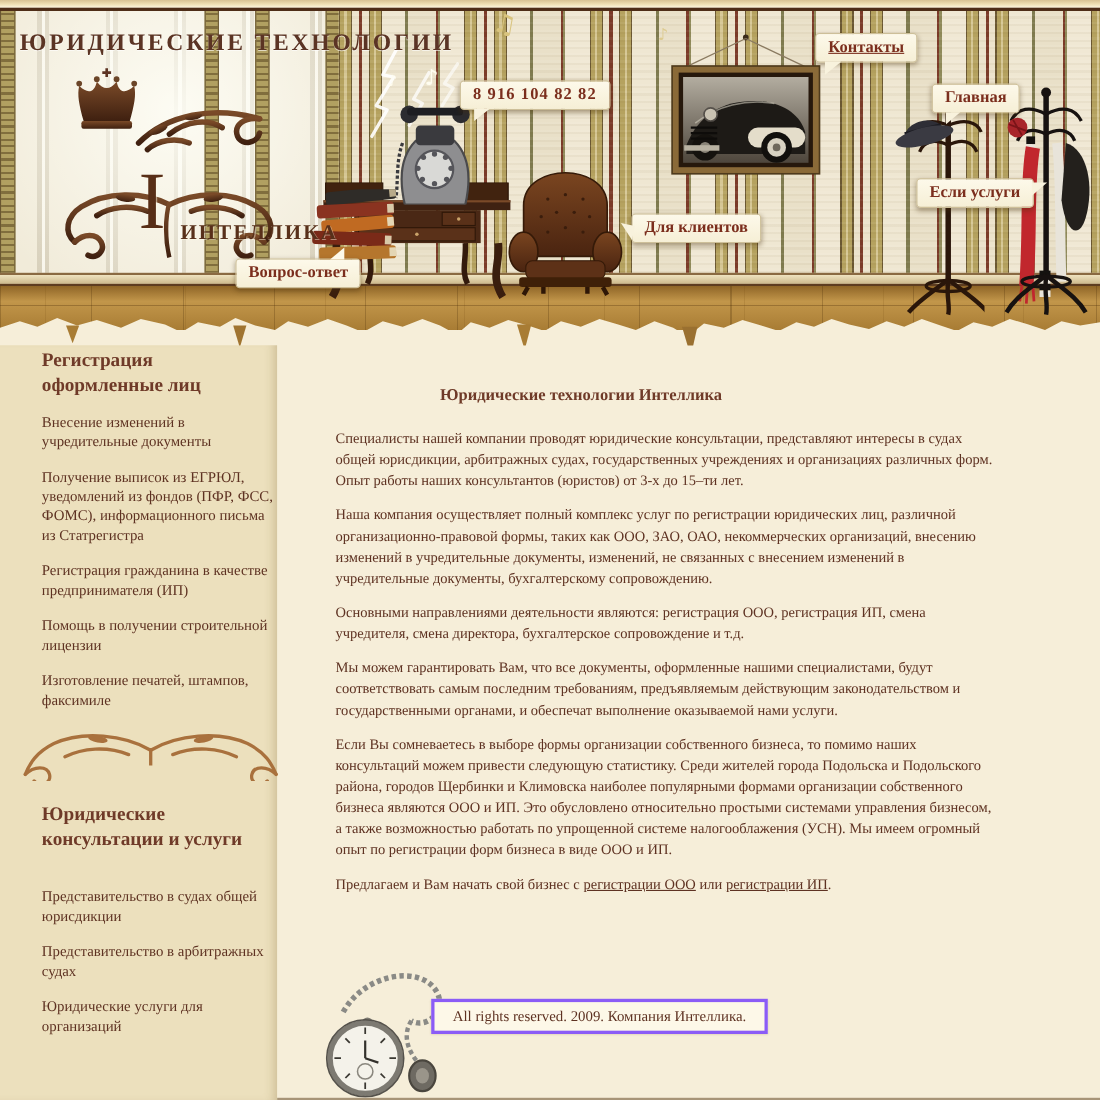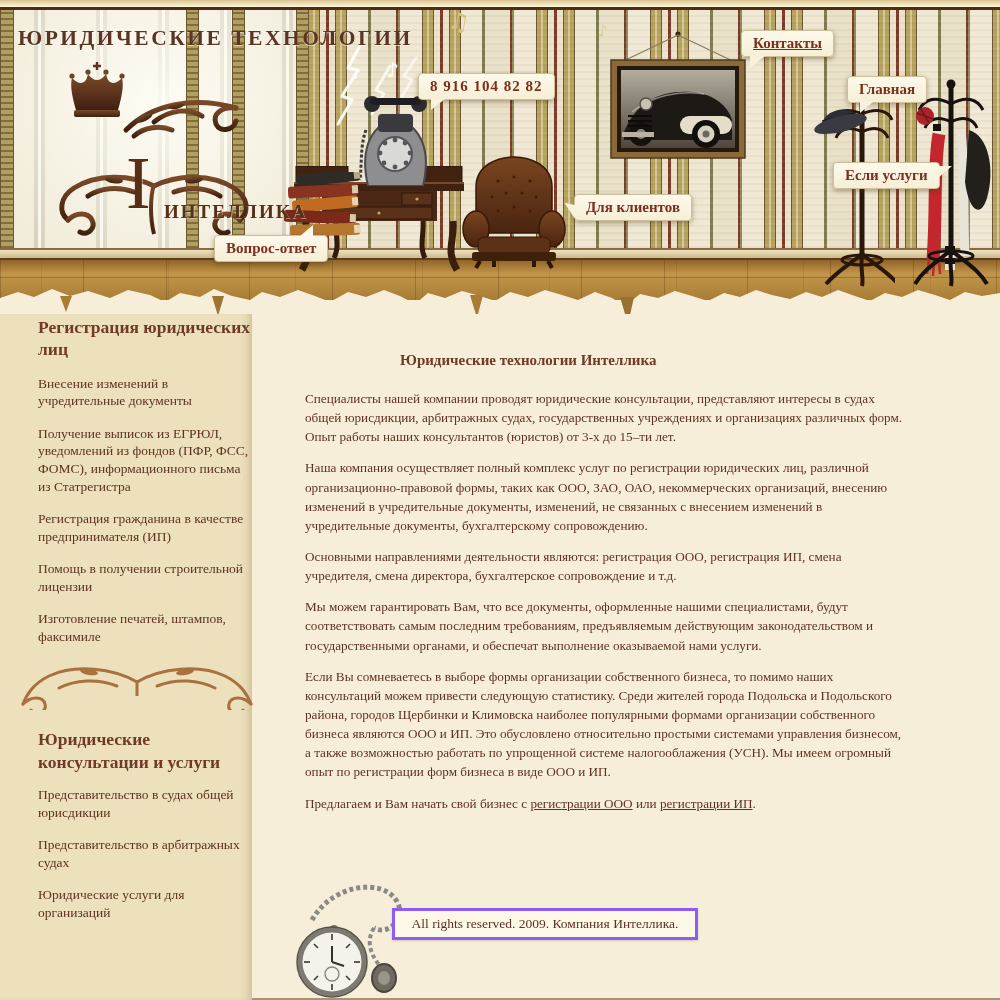--- a/index.html
+++ b/index.html
@@ -337,21 +337,21 @@
 
   <div class="bubble b-phone">8  916 104 82 82</div>
   <div class="bubble b-contacts">Контакты</div>
   <div class="bubble b-home">Главная</div>
   <div class="bubble b-services">Если услуги</div>
   <div class="bubble b-clients">Для клиентов</div>
   <div class="bubble b-faq">Вопрос-ответ</div>
 
   <div class="sidebar-bg"></div>
   <div class="sidebar">
-    <h3>Регистрация юридических лиц</h3>
+    <h3>Регистрация оформленные лиц</h3>
     <ul class="side-list">
       <li>
           <a>Внесение изменений в учредительные документы</a>
         </li>
       <li>
           <a>Получение выписок из ЕГРЮЛ, уведомлений из фондов (ПФР, ФСС, ФОМС), информационного письма из Статрегистра</a>
         </li>
       <li>
           <a>Регистрация гражданина в качестве предпринимателя (ИП)</a>
         </li>
@@ -366,21 +366,21 @@
       <g id="divbr" stroke="#a9713d" stroke-width="3" fill="none" stroke-linecap="round" transform="translate(125,0)">
         <path d="M0,22 C-24,8 -62,4 -88,16 C-104,24 -110,34 -114,44"></path>
         <path d="M-114,44 C-106,36 -94,36 -92,44 C-90,52 -100,56 -106,50"></path>
         <path d="M-20,26 C-40,18 -62,20 -78,28"></path>
         <ellipse cx="-48" cy="12" rx="9" ry="3" transform="rotate(10 -48 12)" fill="#a9713d" stroke="none"></ellipse>
       </g>
       <use href="#divbr" transform="translate(250,0) scale(-1,1)"></use>
       <path d="M125,20 L125,36" stroke="#a9713d" stroke-width="3"></path>
     </svg>
     <h3>Юридические консультации и услуги</h3>
-    <ul class="side-list" style="margin-top:13px;">
+    <ul class="side-list" style="margin-top:33px;">
       <li>
           <a>Представительство в судах общей юрисдикции</a>
         </li>
       <li>
           <a>Представительство в арбитражных судах</a>
         </li>
       <li>
           <a>Юридические услуги для организаций</a>
         </li>
     </ul>

